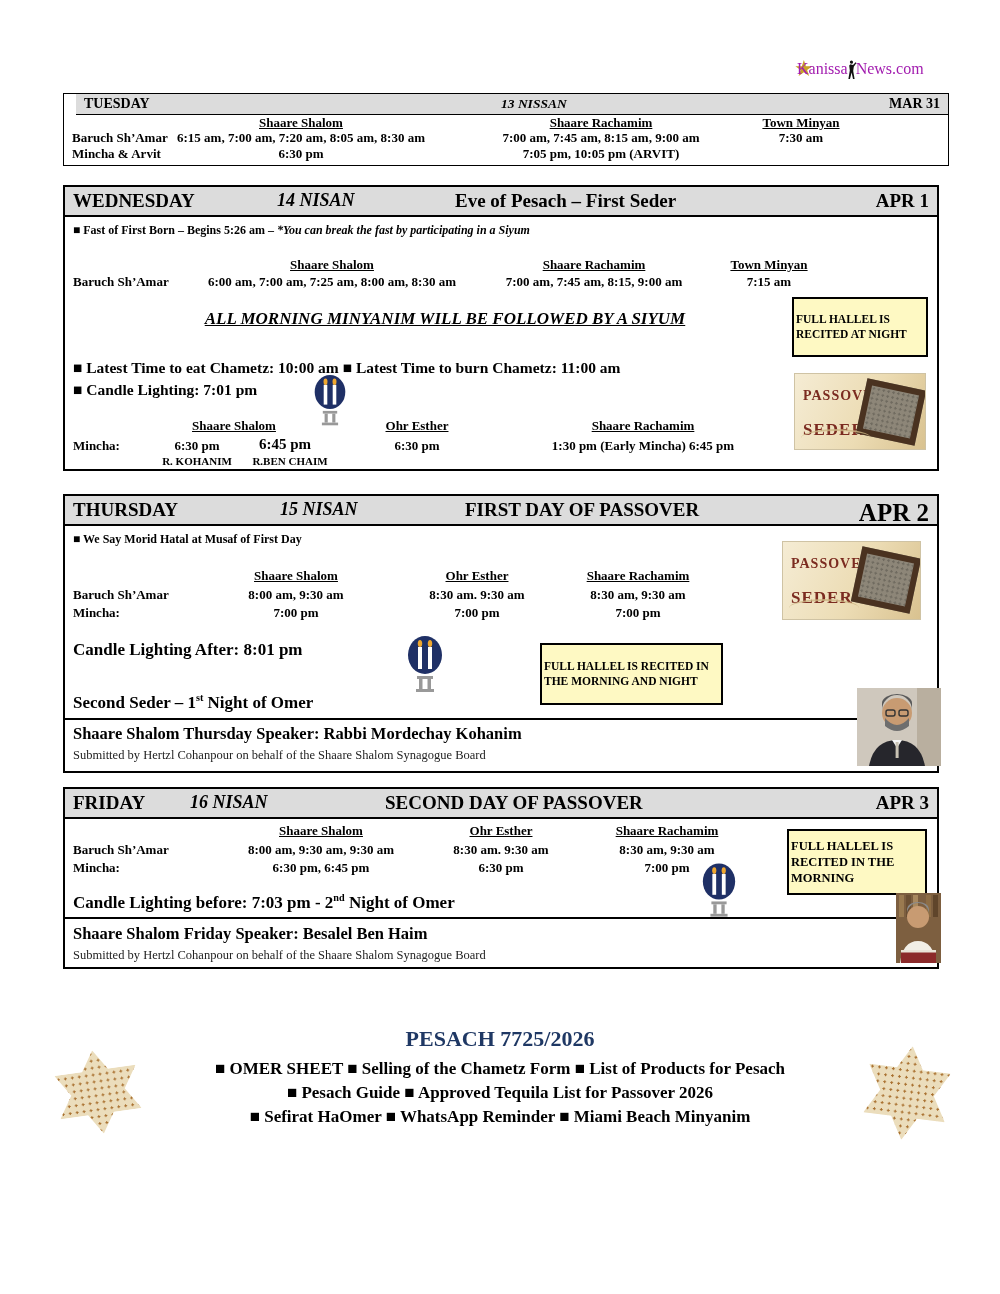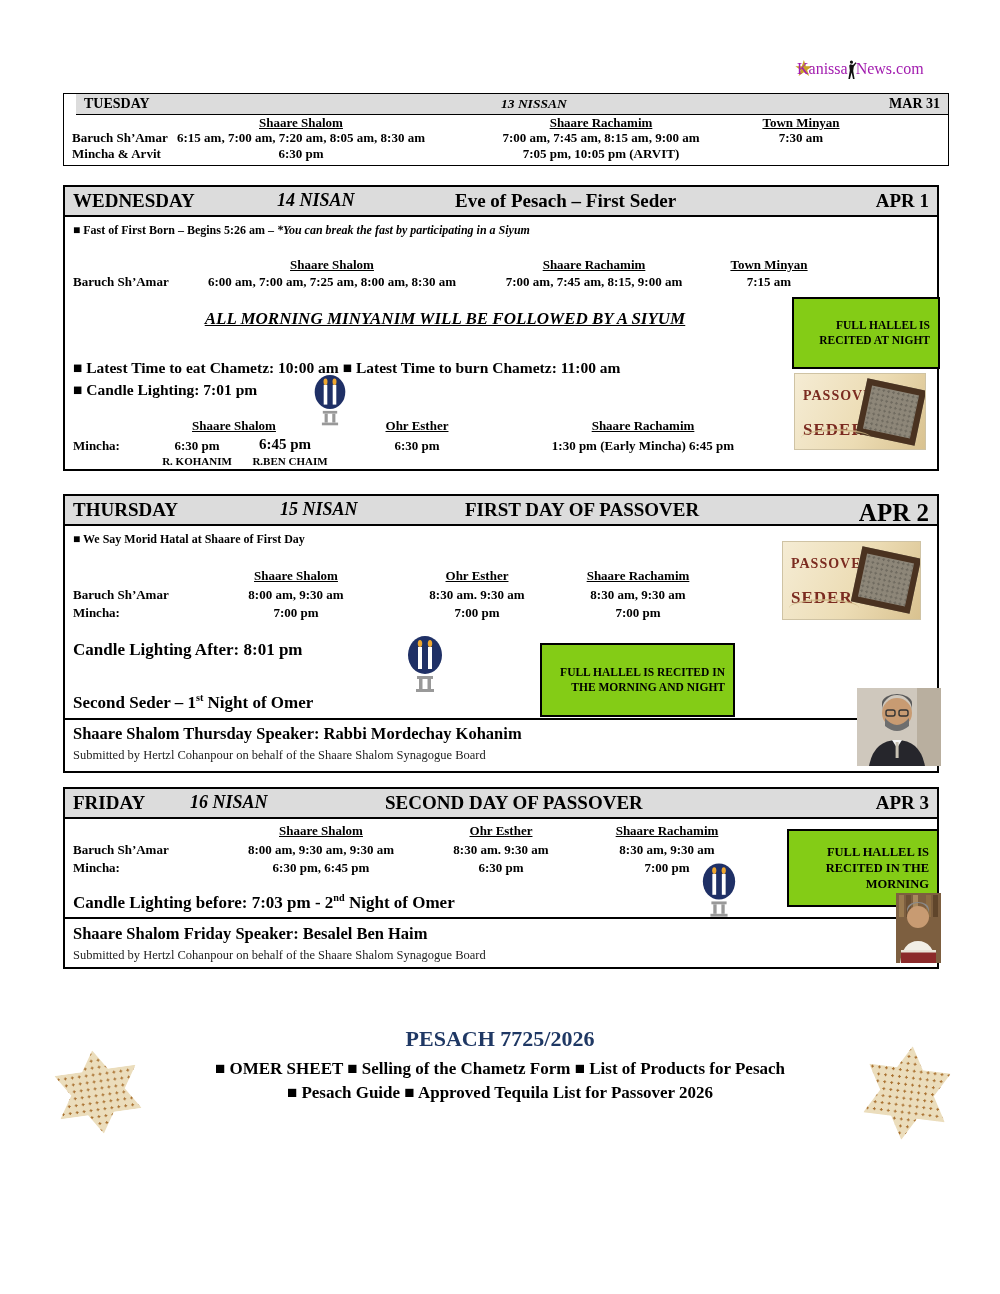--- a/index.html
+++ b/index.html
@@ -21,22 +21,22 @@
   .day-box{position:absolute;left:63px;width:872px;background:#fff;border:2px solid #000;}
   .day-box.thin{border-width:1px;padding-left:12px;}
   .day-header{position:relative;background:#DCDCDC;border-bottom:2px solid #000;}
   .thin .day-header{border-bottom-width:1px;}
   .dh{position:absolute;white-space:nowrap;}
   .colhead{position:absolute;font-weight:bold;text-decoration:underline;font-size:13px;text-align:center;white-space:nowrap;}
   .times{position:absolute;font-weight:bold;font-size:13px;text-align:center;white-space:nowrap;}
   .rowlabel{position:absolute;font-weight:bold;font-size:13px;white-space:nowrap;}
   .noteline{position:absolute;font-weight:bold;font-size:12px;white-space:nowrap;}
   .bigline{position:absolute;font-weight:bold;font-size:17px;white-space:nowrap;}
-  .hallel-box{position:absolute;border:2px solid #000;background:#84cc16;text-align:right;
-              font-weight:bold;font-size:11.5px;line-height:1.3;display:flex;align-items:center;justify-content:center;padding:8px;}
+  .hallel-box{position:absolute;border:2px solid #000;background:#fef9c3;text-align:left;
+              font-weight:bold;font-size:11.5px;line-height:1.3;display:flex;align-items:center;justify-content:center;padding:2px;}
   .speaker{position:absolute;font-weight:bold;font-size:16.5px;white-space:nowrap;}
   .submitted{position:absolute;font-size:12.5px;color:#222;white-space:nowrap;}
   .divider{position:absolute;left:0;right:0;height:2px;background:#000;}
 
   
   .seder{position:absolute;background:linear-gradient(115deg,#f5ecd4 0%,#ecdcb4 55%,#d9c290 100%);
          border:1px solid #cfc3a4;overflow:hidden;}
   .seder .w1,.seder .w2{position:absolute;left:8px;font-family:"Liberation Serif",serif;
          font-weight:bold;color:#7B2B20;letter-spacing:1px;}
   .seder .w1{top:14px;font-size:14px;}
@@ -146,21 +146,21 @@
     <span class="times" style="left:175px;top:268px;width:100px;font-size:11px;">R.BEN CHAIM</span>
   </div>
 
   <div class="day-box" style="top:494px;height:275px;">
     <div class="day-header" style="height:28px;">
       <span class="dh b" style="left:8px;top:3px;font-size:19px;">THURSDAY</span>
       <span class="dh b i" style="left:215px;top:3px;font-size:18px;">15 NISAN</span>
       <span class="dh b" style="left:400px;top:3px;font-size:19px;">FIRST DAY OF PASSOVER</span>
       <span class="dh b" style="right:8px;top:3px;font-size:25px;">APR 2</span>
     </div>
-    <div class="noteline" style="left:8px;top:36px;">■ We Say Morid Hatal at Shaare of First Day</div>
+    <div class="noteline" style="left:8px;top:36px;">■ We Say Morid Hatal at Musaf of First Day</div>
     <span class="colhead" style="left:151px;top:72px;width:160px;">Shaare Shalom</span>
     <span class="colhead" style="left:332px;top:72px;width:160px;">Ohr Esther</span>
     <span class="colhead" style="left:493px;top:72px;width:160px;">Shaare Rachamim</span>
     <span class="rowlabel" style="left:8px;top:91px;">Baruch Sh’Amar</span>
     <span class="times" style="left:151px;top:91px;width:160px;">8:00 am, 9:30 am</span>
     <span class="times" style="left:332px;top:91px;width:160px;">8:30 am. 9:30 am</span>
     <span class="times" style="left:493px;top:91px;width:160px;">8:30 am, 9:30 am</span>
     <span class="rowlabel" style="left:8px;top:109px;">Mincha:</span>
     <span class="times" style="left:151px;top:109px;width:160px;">7:00 pm</span>
     <span class="times" style="left:332px;top:109px;width:160px;">7:00 pm</span>
@@ -255,20 +255,21 @@
       <path d="M11 21 a11 11 0 0 1 22 0 l0 -5 a11 7 0 0 0 -22 0 z" fill="#8a8a8a"></path>
       <path d="M4 70 q3 -22 18 -22 q15 0 18 22 z" fill="#f2efe7"></path>
       <rect x="5" y="58" width="35" height="12" fill="#8b2a2a"></rect>
       <rect x="5" y="57" width="35" height="2.5" fill="#e9e4d8"></rect>
     </svg>
   </div>
 
   <div class="pesach-title" style="top:1026px;">PESACH 7725/2026</div>
   <div class="fline" style="top:1059px;">■ OMER SHEET ■ Selling of the Chametz Form ■ List of Products for Pesach</div>
   <div class="fline" style="top:1083px;">■ Pesach Guide ■ Approved Tequila List for Passover 2026</div>
+  <div class="fline" style="top:1107px;">■ Sefirat HaOmer ■ WhatsApp Reminder ■ Miami Beach Minyanim</div>
 
   <div class="mstar" style="left:57px;top:1050px;width:82px;height:84px;transform:rotate(-8deg);">
     <div class="t t1"></div>
     <div class="t t2"></div>
   </div>
   <div class="mstar" style="left:866px;top:1046px;width:82px;height:94px;transform:rotate(7deg);">
     <div class="t t1"></div>
     <div class="t t2"></div>
   </div>
 

